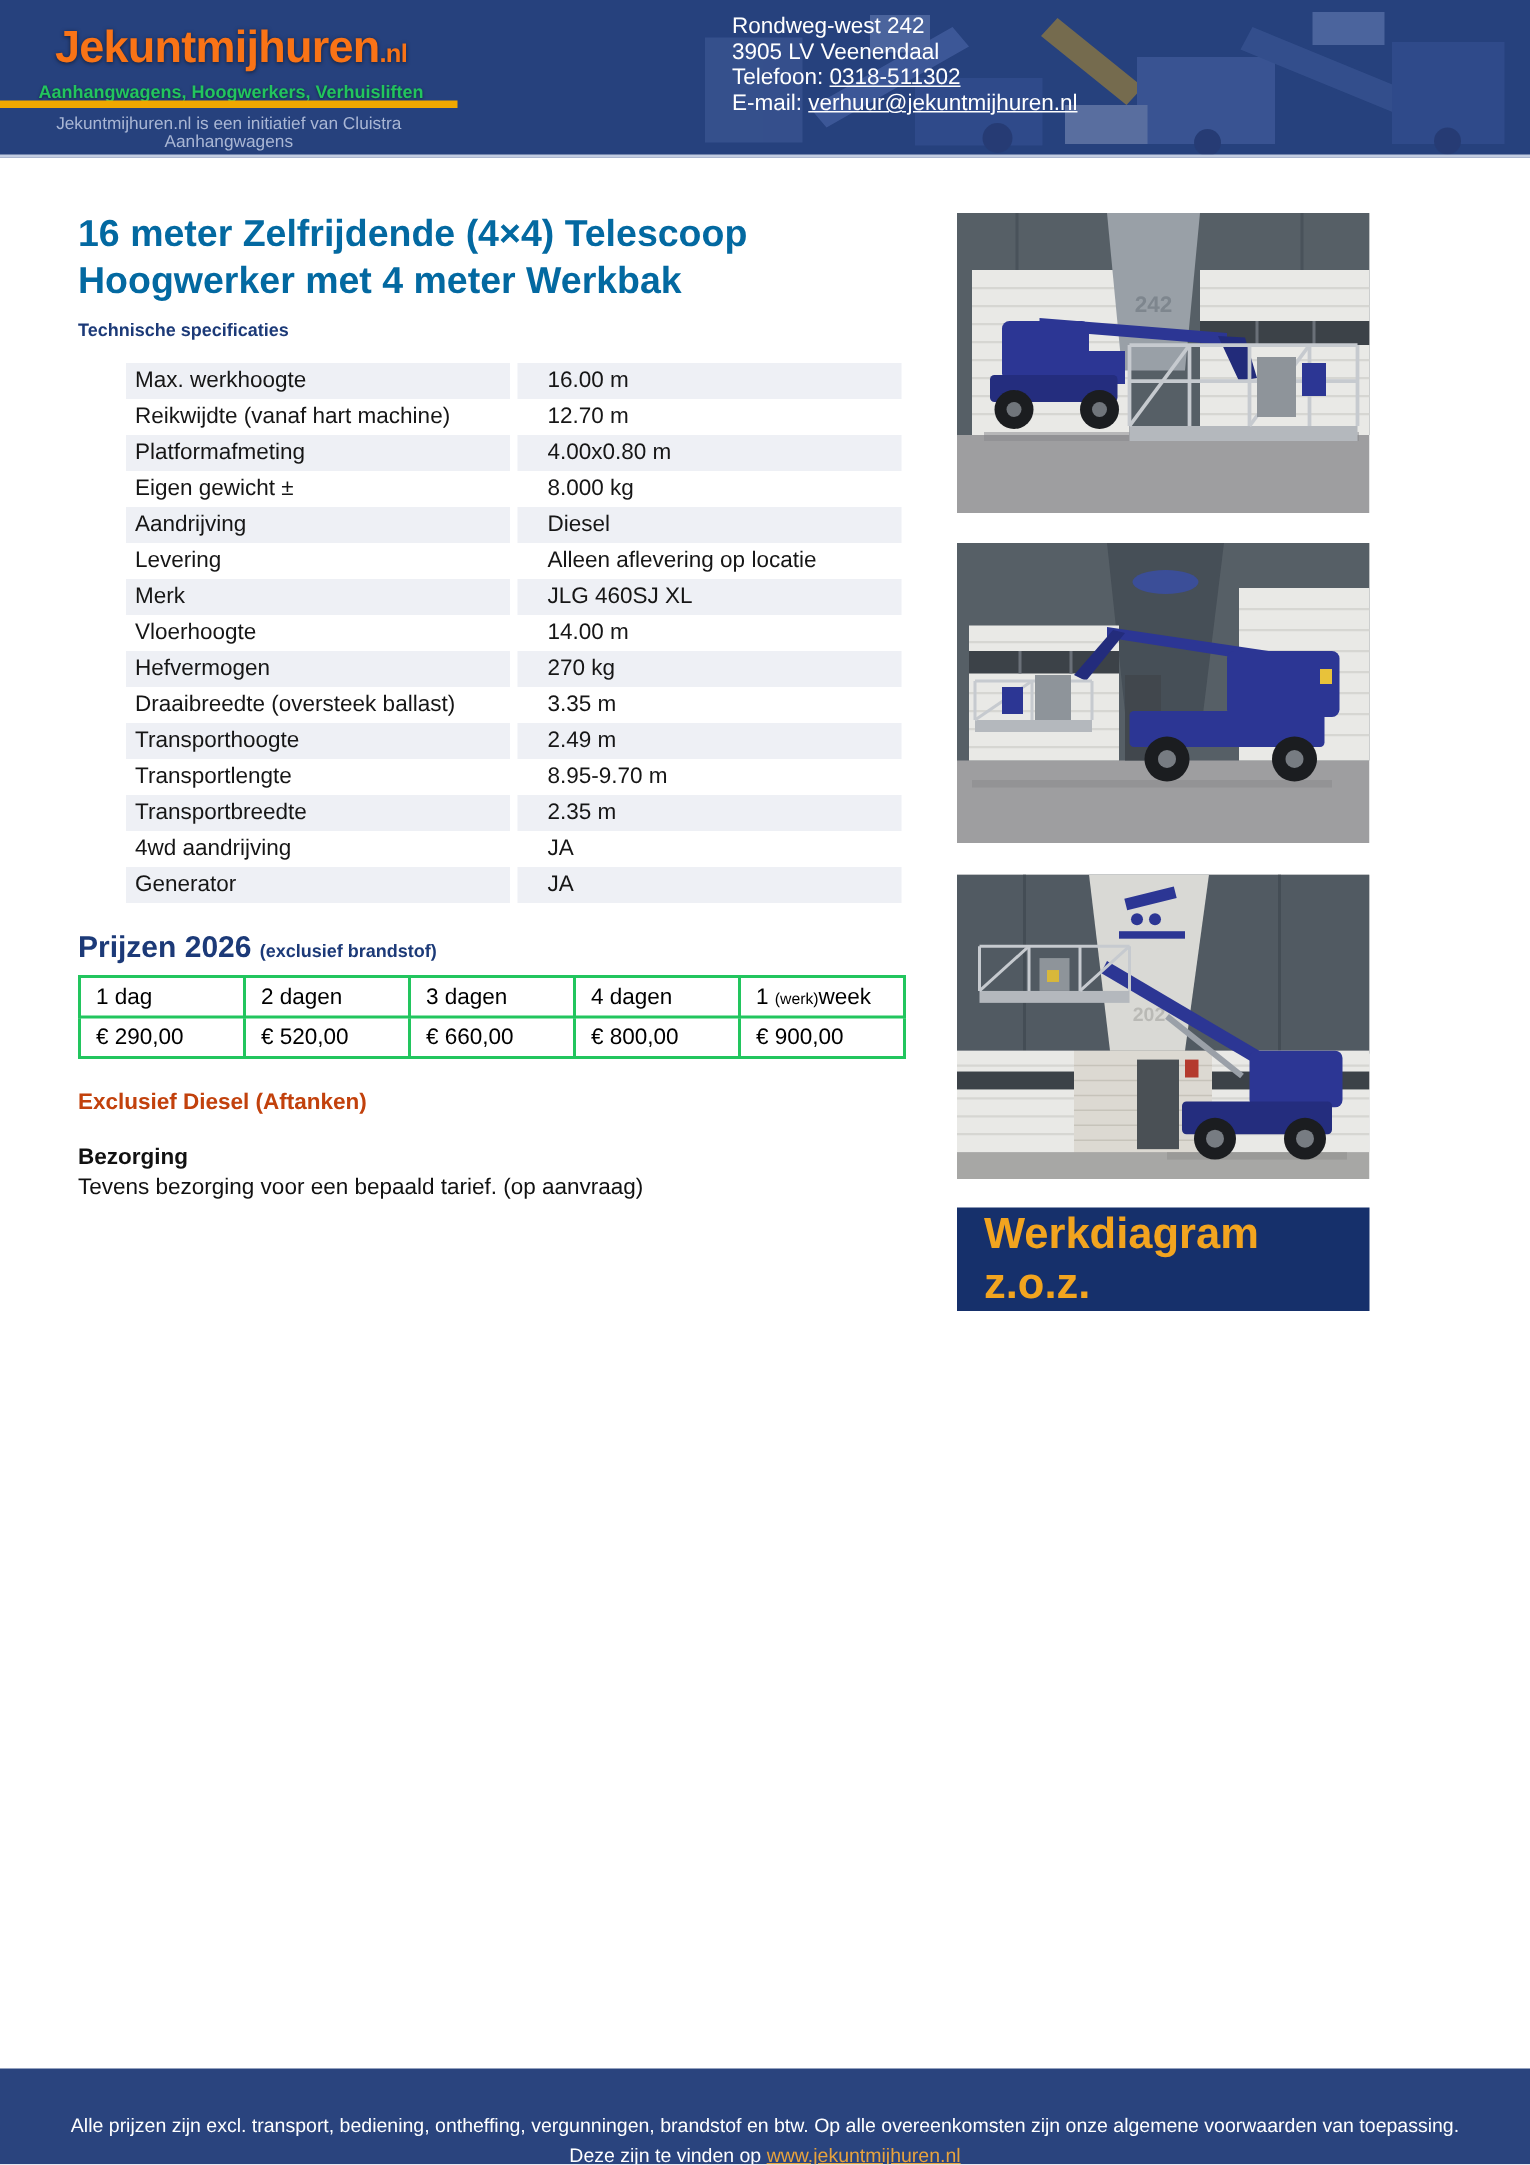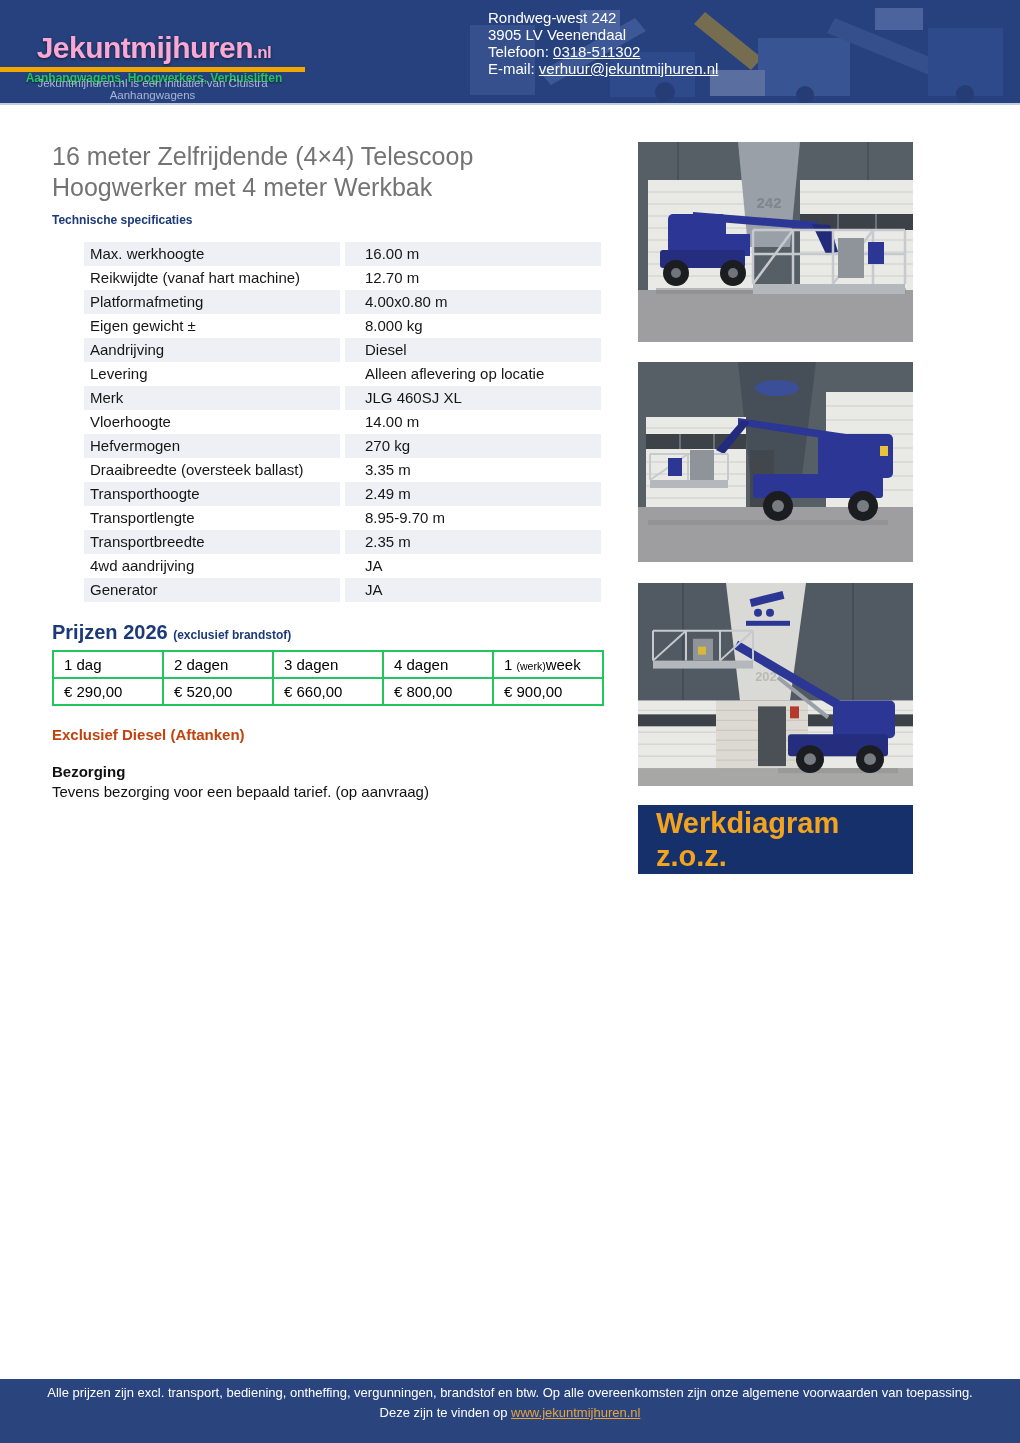--- a/index.html
+++ b/index.html
@@ -7,37 +7,37 @@
   .page { position:relative; width:1020px; height:1443px; background:#ffffff; overflow:hidden; }
 
   
   .header {
     position:absolute; left:0; top:0; width:1020px; height:103px;
     background:#26417d; border-bottom:2px solid #c3cde2; overflow:hidden;
   }
   .header-overlay { position:absolute; right:0; top:0; width:560px; height:103px; }
   .logo { position:absolute; left:0; top:0; width:308px; height:103px; text-align:center; }
   .logo-brand {
-    margin-top:32px; color:#f9a8d4; font-weight:bold; font-size:30px; line-height:32px;
+    margin-top:16px; color:#f97316; font-weight:bold; font-size:30px; line-height:32px;
     text-shadow:0 1px 3px rgba(0,0,0,.55); letter-spacing:-0.5px;
   }
   .logo-brand .suffix { font-size:17px; }
   .logo-subtitle {
     color:#22c55e; font-weight:bold; font-size:12px; line-height:16px; margin-top:1px;
     text-shadow:0 1px 2px rgba(0,0,0,.5);
   }
   .logo-bar { position:absolute; left:0; top:67px; width:305px; height:5px; background:#f0a800; }
   .logo-tagline { position:absolute; left:0; top:77px; width:305px; text-align:center;
     color:#a9b6d4; font-size:11.5px; }
   .contact { position:absolute; left:488px; top:9px; color:#ffffff; font-size:15px; line-height:17px; }
   .contact a { color:#ffffff; text-decoration:underline; }
 
   
-  .title { position:absolute; left:52px; top:141px; margin:0; color:#737373;
-    font-size:25px; line-height:31px; font-weight:normal; }
+  .title { position:absolute; left:52px; top:141px; margin:0; color:#0369a1;
+    font-size:25px; line-height:31px; font-weight:bold; }
   .specs-heading { position:absolute; left:52px; top:213px; margin:0; color:#1c3a78;
     font-size:12px; font-weight:bold; }
 
   .spec-table { position:absolute; left:52px; top:242px; width:549px; }
   .spec-row { display:flex; height:24px; font-size:15px; line-height:24px; color:#161616; }
   .spec-row .cell-label { width:256px; padding-left:6px; box-sizing:border-box;
     white-space:nowrap; overflow:hidden;margin-left:32px; }
   .spec-row .cell-gap { width:5px; }
   .spec-row .cell-value { flex:1; padding-left:20px; box-sizing:border-box; white-space:nowrap; }
   .spec-row:nth-child(odd) .cell-label,
@@ -67,21 +67,21 @@
   #photo2 { top:362px; height:200px; }
   #photo3 { top:583px; height:203px; }
 
   .werkdiagram { position:absolute; left:638px; top:805px; width:275px; height:69px;
     background:#16306b; color:#f2a41f; font-size:29px; font-weight:bold;
     display:flex; align-items:center; padding-left:18px; box-sizing:border-box; }
 
   
   .footer { position:absolute; left:0; top:1379px; width:1020px; height:64px;
     background:#2a447e; color:#ffffff; font-size:13px; line-height:20px; text-align:center;
-    box-sizing:border-box; padding-top:4px; }
+    box-sizing:border-box; padding-top:28px; }
   .footer a { color:#e8a33d; text-decoration:underline; }
 </style>
 </head>
 <body>
 
 <div class="page">
 
   <div class="header">
     <svg class="header-overlay" viewBox="0 0 560 103" preserveAspectRatio="none">
       <g opacity="0.45">

